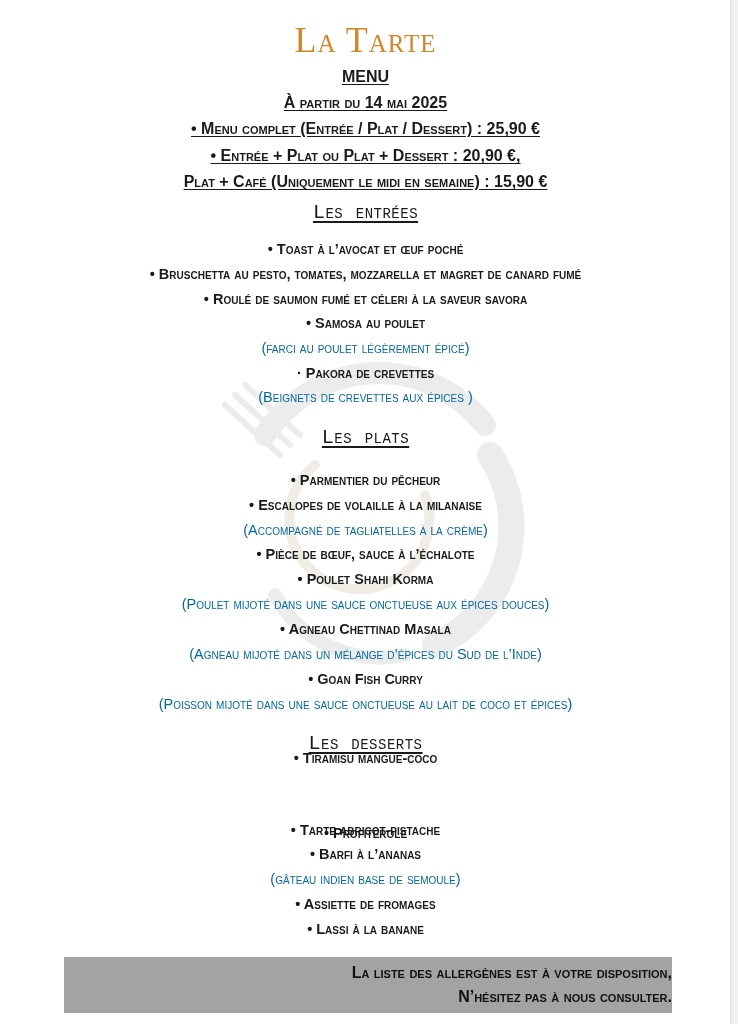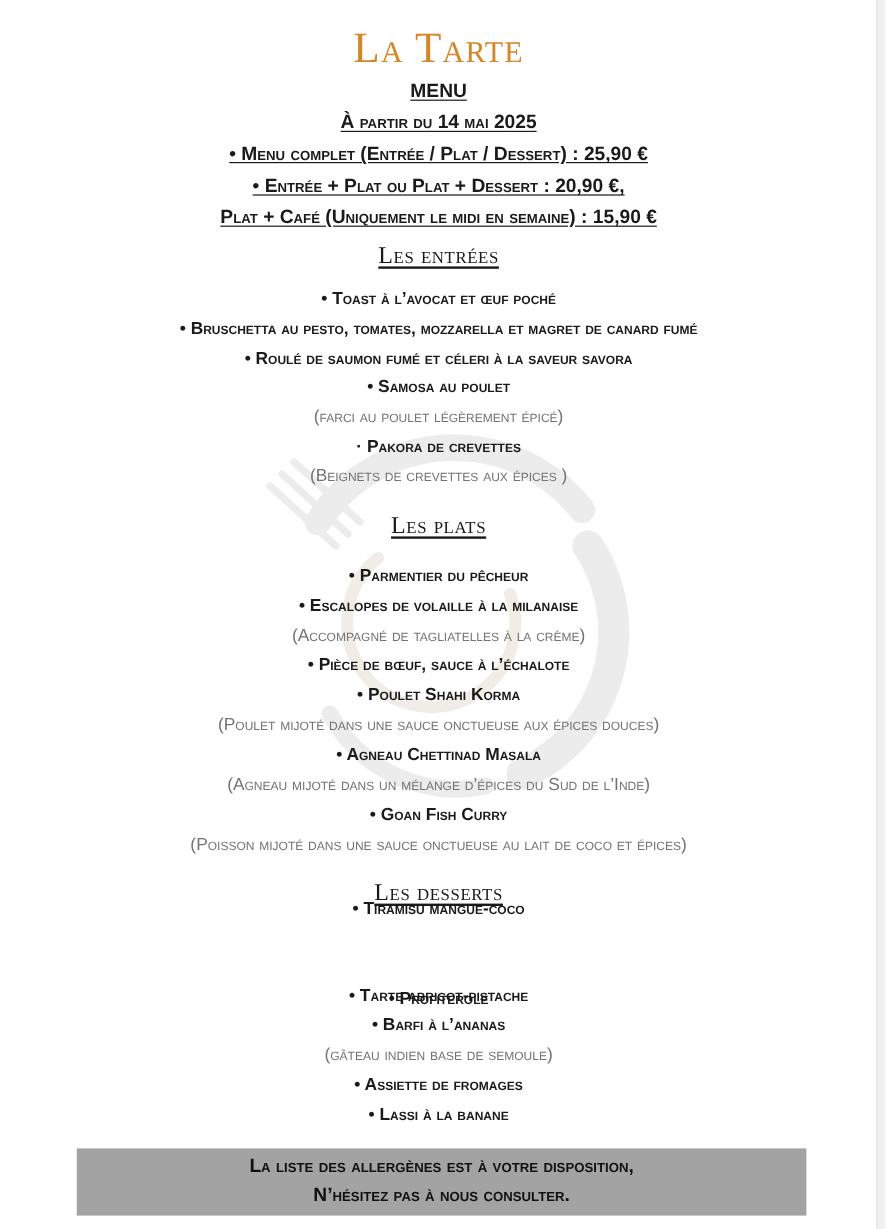--- a/index.html
+++ b/index.html
@@ -25,32 +25,32 @@
   .title {
     font-family: "Liberation Serif", "DejaVu Serif", serif;
     font-variant: small-caps; font-size: 36px; color: #D4872A;
     letter-spacing: 1px; top: 22px;
   }
   .hdr {
     font-weight: bold; font-variant: small-caps;
     font-size: 16px; text-decoration: underline; text-underline-offset: 2px;
   }
   .section {
-    font-family: Liberation Serif, serif;
+    font-family: Liberation Mono, monospace;
     font-variant: small-caps; font-size: 20px; text-decoration: underline;
     text-underline-offset: 3px; letter-spacing: 0.5px;
   }
   .item { font-weight: bold; font-variant: small-caps; font-size: 14.5px; }
-  .desc { font-variant: small-caps; font-size: 14.5px; color: #737373; }
+  .desc { font-variant: small-caps; font-size: 14.5px; color: #0369a1; }
   .notice {
     position: absolute; left: 64px; top: 957px; width: 608px; height: 56px;
     background: #a3a3a3;
   }
   .notice .nl {
-    position: absolute; left: 0; width: 608px; text-align: center;
+    position: absolute; left: 0; width: 608px; text-align: right;
     font-weight: bold; font-variant: small-caps; font-size: 16px;
     color: #111; line-height: 1;
   }
 </style>
 </head>
 <body>
 
 <div class="edge"></div>
 
 <svg class="watermark" viewBox="0 0 330 330">

